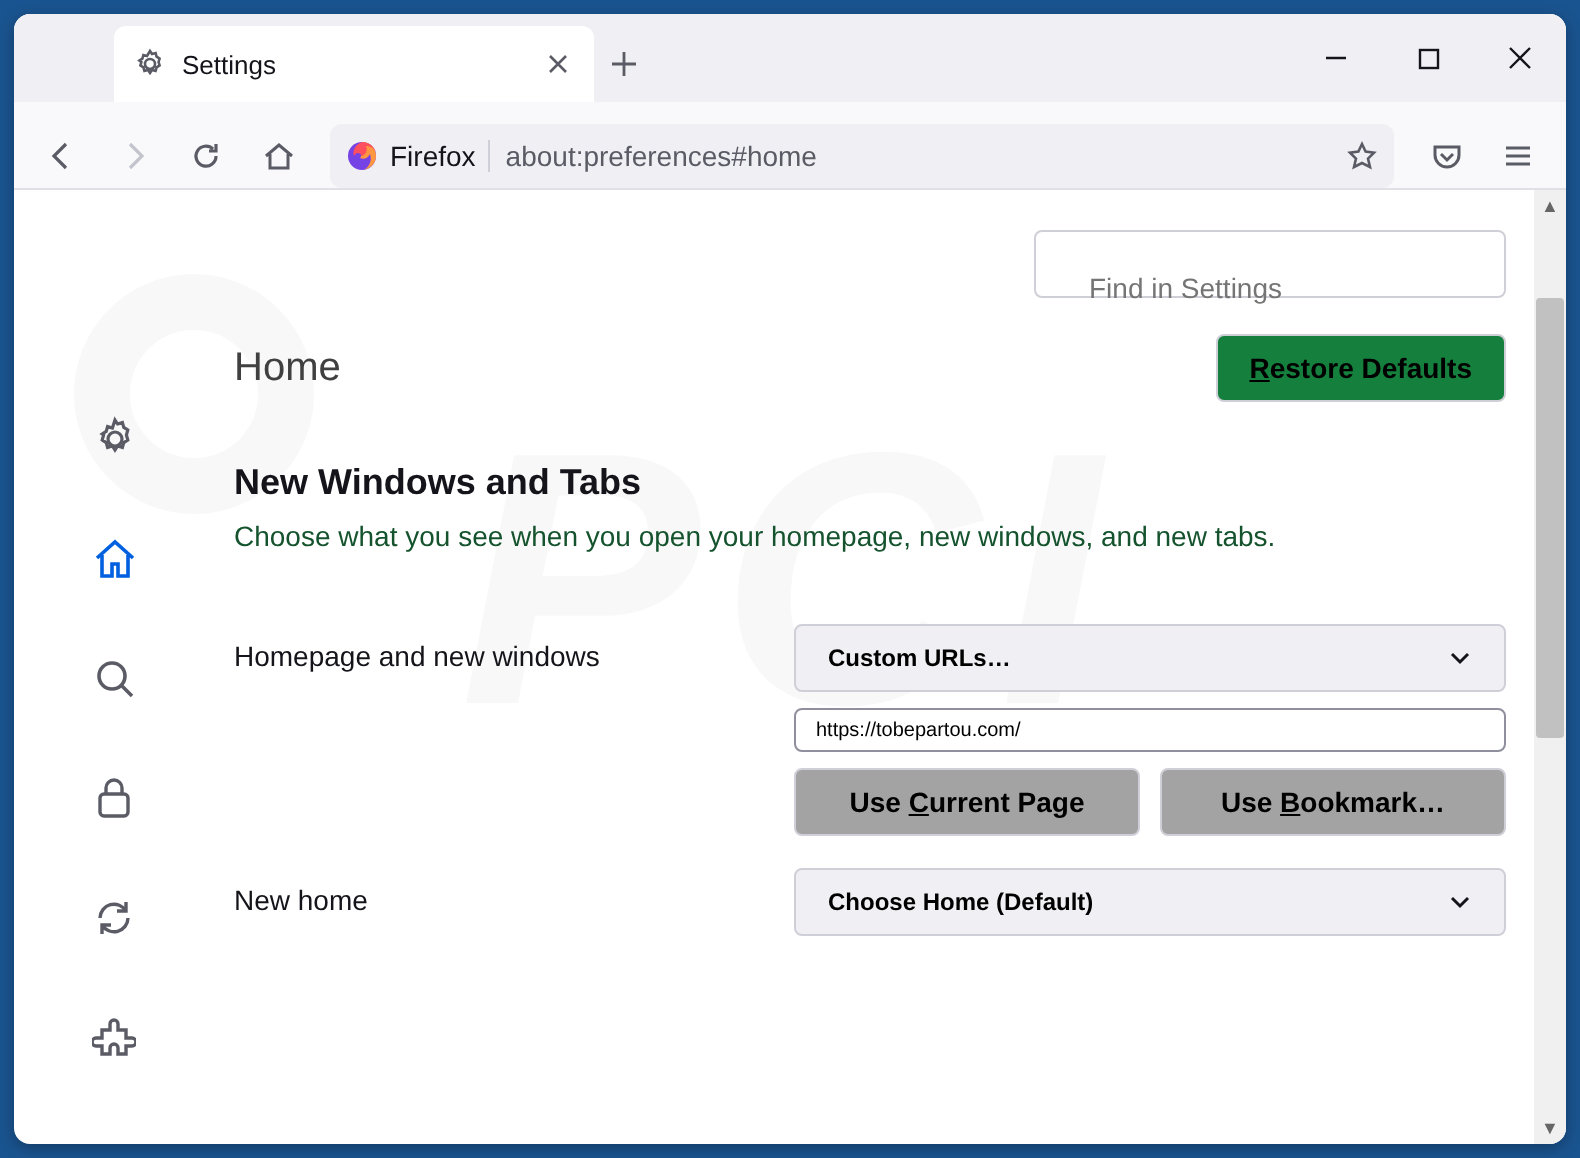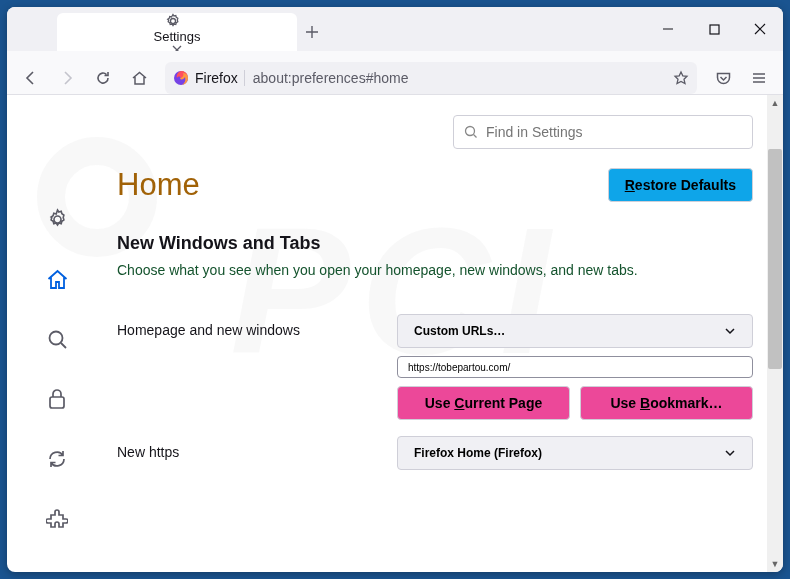--- a/index.html
+++ b/index.html
@@ -1,55 +1,55 @@
 <!DOCTYPE html>
 <html><head>
 <meta charset="utf-8">
 <style>
 * { box-sizing: border-box; margin: 0; padding: 0; font-family: "Segoe UI", Arial, sans-serif; }
 body { width: 790px; height: 579px; background: #1a5490; overflow: hidden; }
 .window { position: absolute; top: 7px; left: 7px; width: 776px; height: 565px; background: #fff; border-radius: 8px; overflow: hidden; box-shadow: 0 2px 8px rgba(0,0,0,0.3); }
 .watermark { position: absolute; top: 50%; left: 50%; transform: translate(-50%, -50%); font-size: 180px; font-weight: 900; color: rgba(200,200,200,0.12); letter-spacing: 10px; pointer-events: none; z-index: 1; font-style: italic; }
 .watermark-circle { position: absolute; top: 130px; left: 30px; width: 120px; height: 120px; border: 28px solid rgba(200,200,200,0.12); border-radius: 50%; pointer-events: none; z-index: 1; }
 .titlebar { height: 44px; display: flex; align-items: stretch; background: #f0f0f4; position: relative; z-index: 2; }
-.tab { margin: 6px 0 0 50px; background: #fff; border-radius: 6px 6px 0 0; display: flex; align-items: center; padding: 0 10px; width: 240px; height: 38px; font-size: 13px; flex-direction: column; }
+.tab { margin: 6px 0 0 50px; background: #fff; border-radius: 6px 6px 0 0; display: flex; align-items: center; padding: 0 10px; width: 240px; height: 38px; font-size: 13px; }
 .tab-icon { width: 16px; height: 16px; margin-right: 8px; }
 .tab-title { flex: 1; color: #15141a; }
 .tab-close { width: 16px; height: 16px; cursor: pointer; display: flex; align-items: center; justify-content: center; }
 .newtab { width: 30px; display: flex; align-items: center; justify-content: center; font-size: 18px; color: #5b5b66; cursor: pointer; margin-top: 6px; }
 .win-controls { margin-left: auto; display: flex; }
 .win-btn { width: 46px; display: flex; align-items: center; justify-content: center; cursor: pointer; }
 .toolbar { height: 44px; display: flex; align-items: flex-end; padding: 0 8px; gap: 4px; background: #f9f9fb; border-bottom: 1px solid #e0e0e6; position: relative; z-index: 2; }
 .tb-btn { width: 32px; height: 32px; display: flex; align-items: center; justify-content: center; border-radius: 4px; cursor: pointer; color: #5b5b66; }
 .tb-btn.disabled { color: #c4c4cc; cursor: default; }
 .urlbar { flex: 1; height: 32px; background: #f0f0f4; border-radius: 6px; display: flex; align-items: center; padding: 0 8px; margin: 0 6px; font-size: 14px; }
 .fx-logo { width: 16px; height: 16px; margin-right: 6px; }
 .url-prefix { color: #15141a; margin-right: 6px; }
 .url-sep { width: 1px; height: 16px; background: #cfcfd8; margin-right: 8px; }
 .url-text { flex: 1; color: #5b5b66; }
 .content { position: absolute; top: 88px; left: 0; right: 0; bottom: 0; display: flex; z-index: 2; }
 .sidebar { width: 100px; display: flex; flex-direction: column; align-items: center; padding-top: 110px; gap: 32px; }
 .side-item { width: 28px; height: 28px; display: flex; align-items: center; justify-content: center; cursor: pointer; color: #5b5b66; }
 .side-item.active { color: #0060df; }
 .main { flex: 1; padding: 20px 30px 0 10px; overflow-y: auto; }
 .searchrow { display: flex; justify-content: flex-end; margin-bottom: 18px; }
-.searchbox { width: 300px; height: 34px; border: 1px solid #cfcfd8; border-radius: 4px; display: flex; align-items: center; padding: 12px 10px; gap: 8px; color: #888; font-size: 14px; }
+.searchbox { width: 236px; height: 34px; border: 1px solid #cfcfd8; border-radius: 4px; display: flex; align-items: center; padding: 12px 10px; gap: 8px; color: #888; font-size: 14px; flex-direction: column; }
 .searchbox input { border: none; outline: none; flex: 1; font-size: 14px; background: transparent; }
 .headrow { display: flex; justify-content: space-between; align-items: center; margin-bottom: 30px; }
-.page-title { font-size: 31px; font-weight: 400; color: #a16207; text-align: center; }
-.restore-btn { height: 34px; padding: 0 16px; border: 1px solid #cfcfd8; background: #0ea5e9; border-radius: 4px; font-size: 14px; cursor: pointer; font-weight: 600; }
+.page-title { font-size: 20px; font-weight: 400; color: #404040; text-align: center; }
+.restore-btn { height: 34px; padding: 0 16px; border: 1px solid #cfcfd8; background: #15803d; border-radius: 4px; font-size: 14px; cursor: pointer; font-weight: 600; }
 .section-title { font-size: 18px; font-weight: 600; color: #15141a; margin-bottom: 8px; }
 .section-sub { font-size: 14px; color: #14532d; margin-bottom: 36px; }
 .row { display: flex; align-items: flex-start; margin-bottom: 16px; gap: 20px; }
 .row-label { width: 260px; font-size: 14px; color: #15141a; padding-top: 8px; }
 .row-ctrl { flex: 1; display: flex; flex-direction: column; gap: 8px; }
 .dropdown { height: 34px; border: 1px solid #cfcfd8; border-radius: 4px; display: flex; align-items: center; padding: 0 16px; font-size: 12px; font-weight: 600; background: #f0f0f4; cursor: pointer; justify-content: space-between; }
 .textfield { height: 22px; border: 1px solid #8f8f9d; border-radius: 4px; padding: 0 10px; font-size: 10px; outline: none; }
 .btnrow { display: flex; gap: 10px; }
-.smbtn { flex: 1; height: 34px; border: 1px solid #cfcfd8; background: #ec4899; border-radius: 4px; font-size: 14px; font-weight: 600; cursor: pointer; white-space: nowrap; overflow: hidden; text-overflow: ellipsis; padding: 0 10px; }
+.smbtn { flex: 1; height: 34px; border: 1px solid #cfcfd8; background: #a3a3a3; border-radius: 4px; font-size: 14px; font-weight: 600; cursor: pointer; white-space: nowrap; overflow: hidden; text-overflow: ellipsis; padding: 0 10px; }
 .scrollbar { position: absolute; right: 0; top: 88px; width: 16px; bottom: 0; background: #f0f0f0; z-index: 3; }
 .scroll-thumb { position: absolute; top: 54px; width: 14px; left: 1px; height: 220px; background: #c1c1c1; border-radius: 2px; }
 .scroll-arrow { position: absolute; width: 16px; height: 16px; display: flex; align-items: center; justify-content: center; font-size: 9px; color: #666; }
 .underline { text-decoration: underline; }
 svg { display: block; }
 </style>
 </head>
 <body>
 
 <div class="window">
@@ -210,24 +210,24 @@
           </div>
           <input class="textfield" type="text" value="https://tobepartou.com/" style="">
           <div class="btnrow">
             <button class="smbtn">Use <span class="underline">C</span>urrent Page</button>
             <button class="smbtn">Use <span class="underline">B</span>ookmark…</button>
           </div>
         </div>
       </div>
 
       <div class="row">
-        <div class="row-label">New https</div>
+        <div class="row-label">New home</div>
         <div class="row-ctrl">
           <div class="dropdown">
-            <span>Firefox Home (Firefox)</span>
+            <span>Choose Home (Default)</span>
             <span>
                 <svg width="12" height="12">
                   <path fill="none" stroke="#15141a" stroke-width="1.5" d="M2 4l4 4 4-4"></path>
                 </svg>
               </span>
           </div>
         </div>
       </div>
     </div>
   </div>

